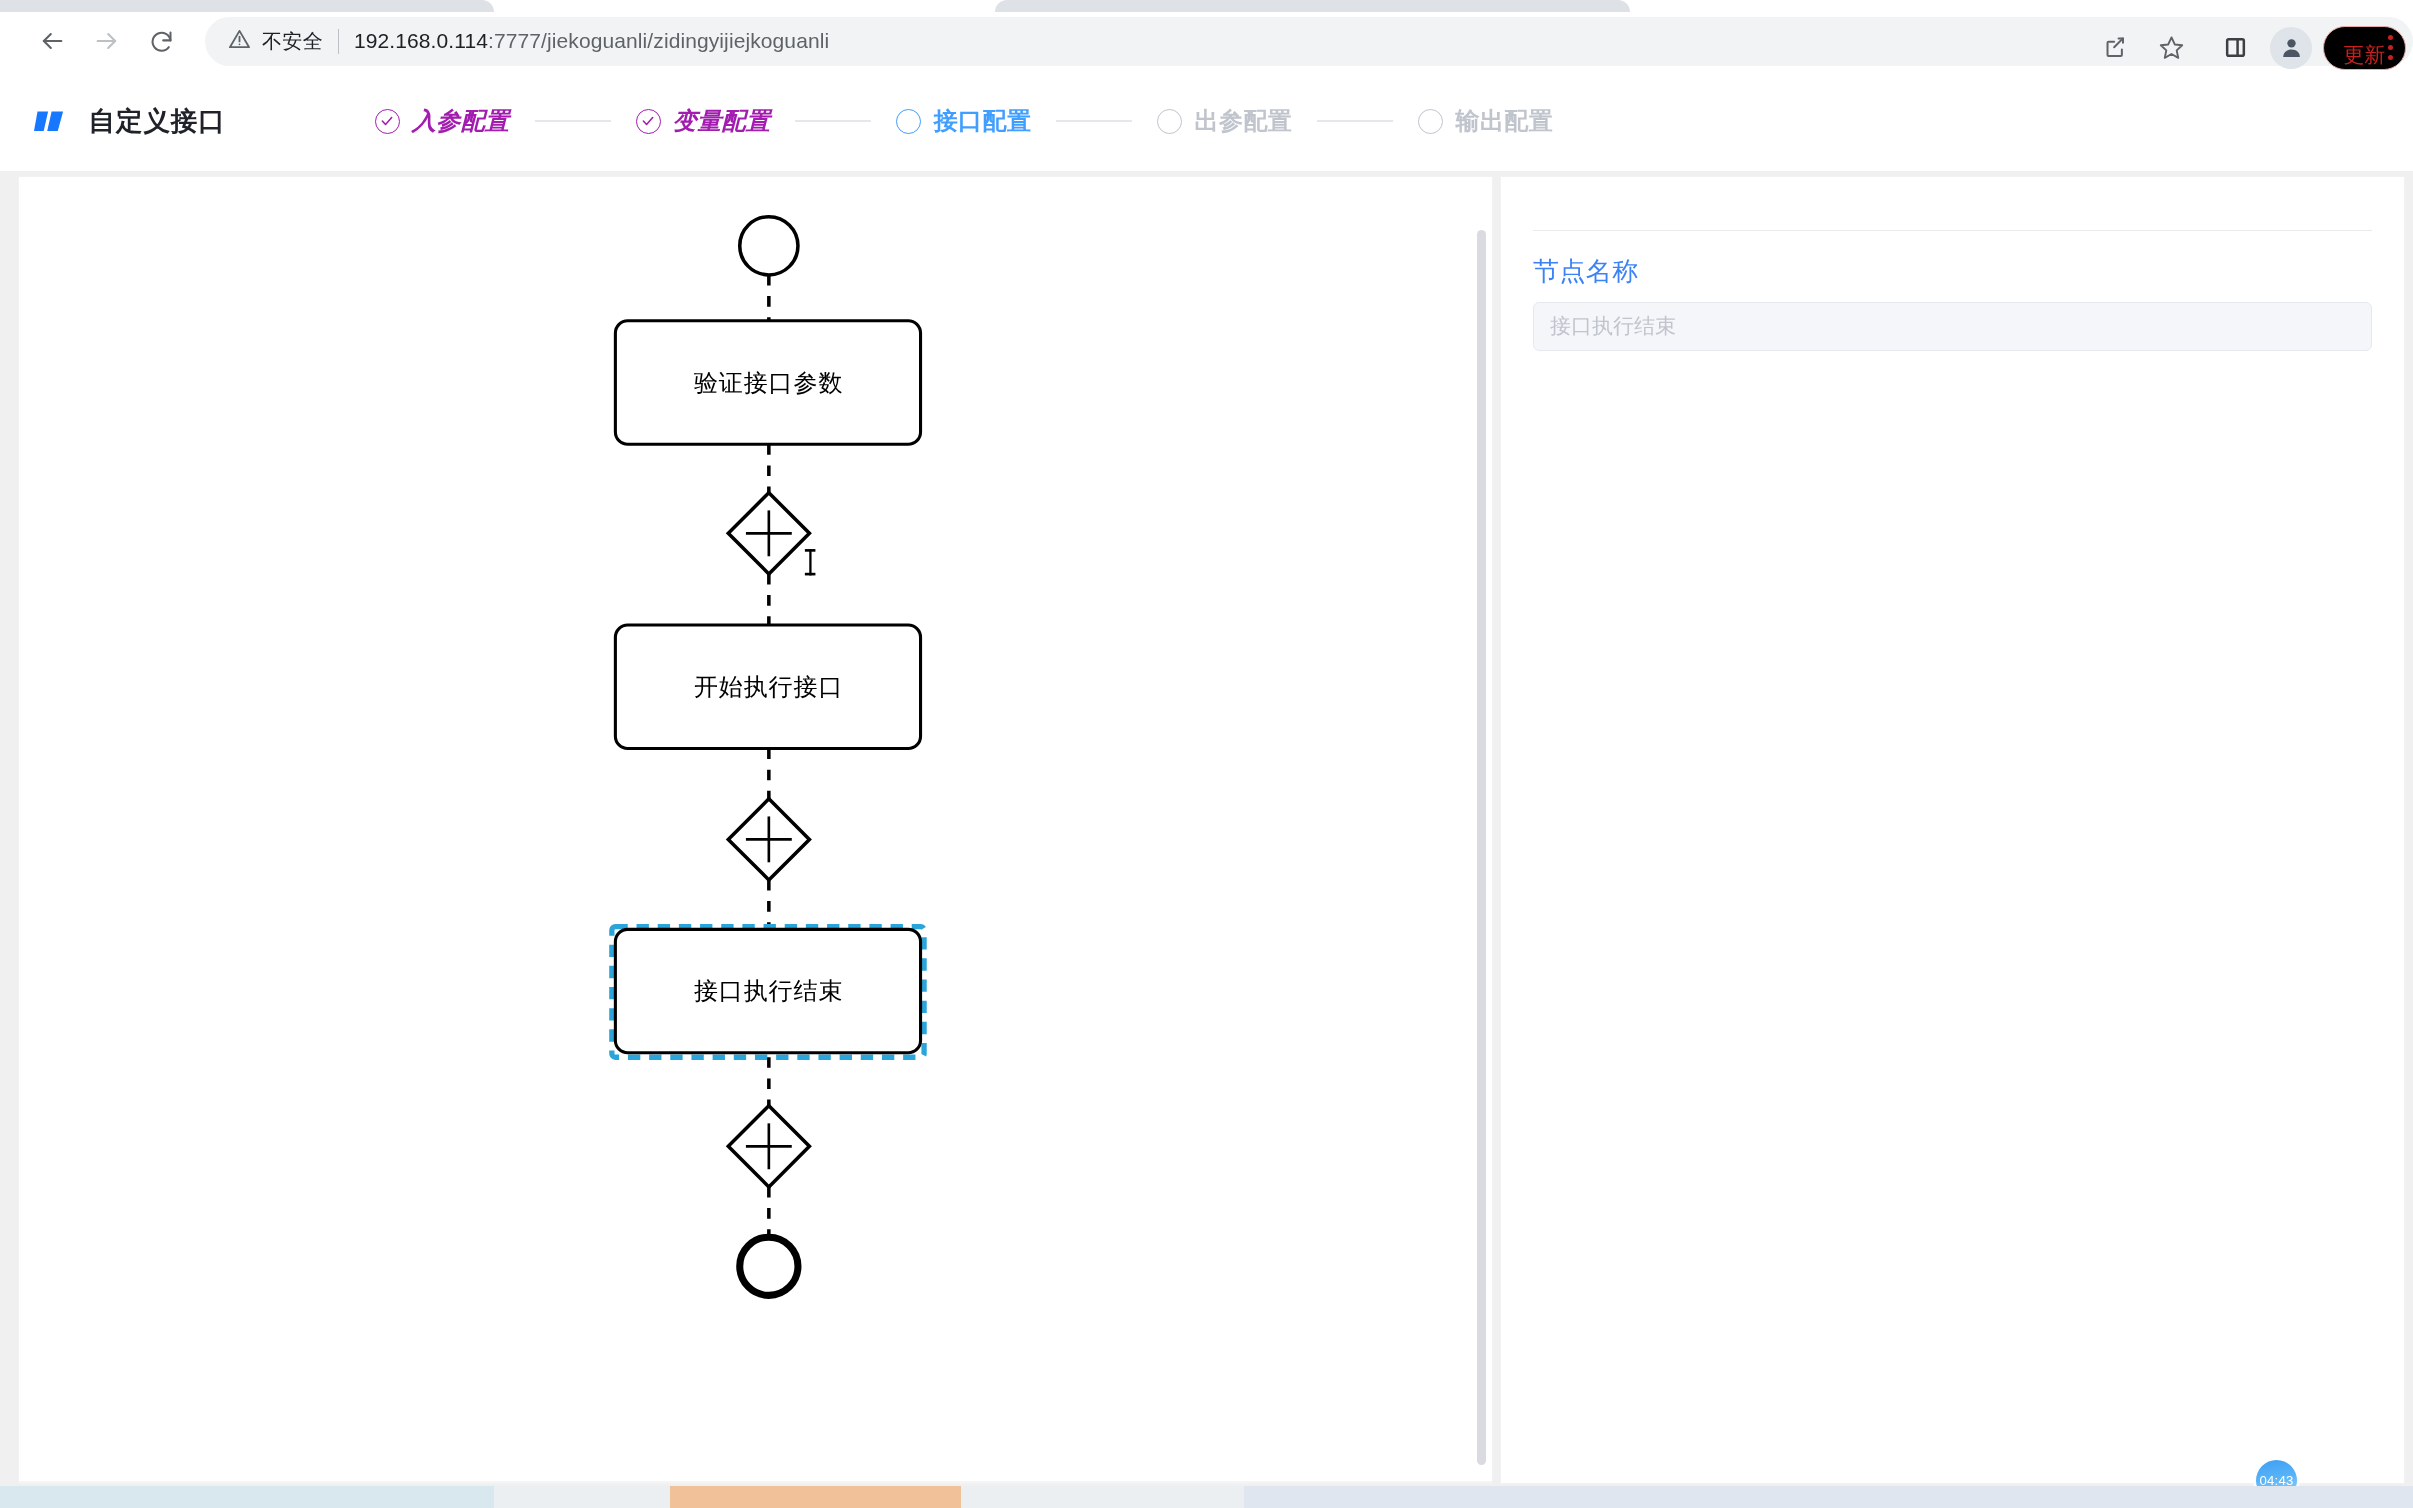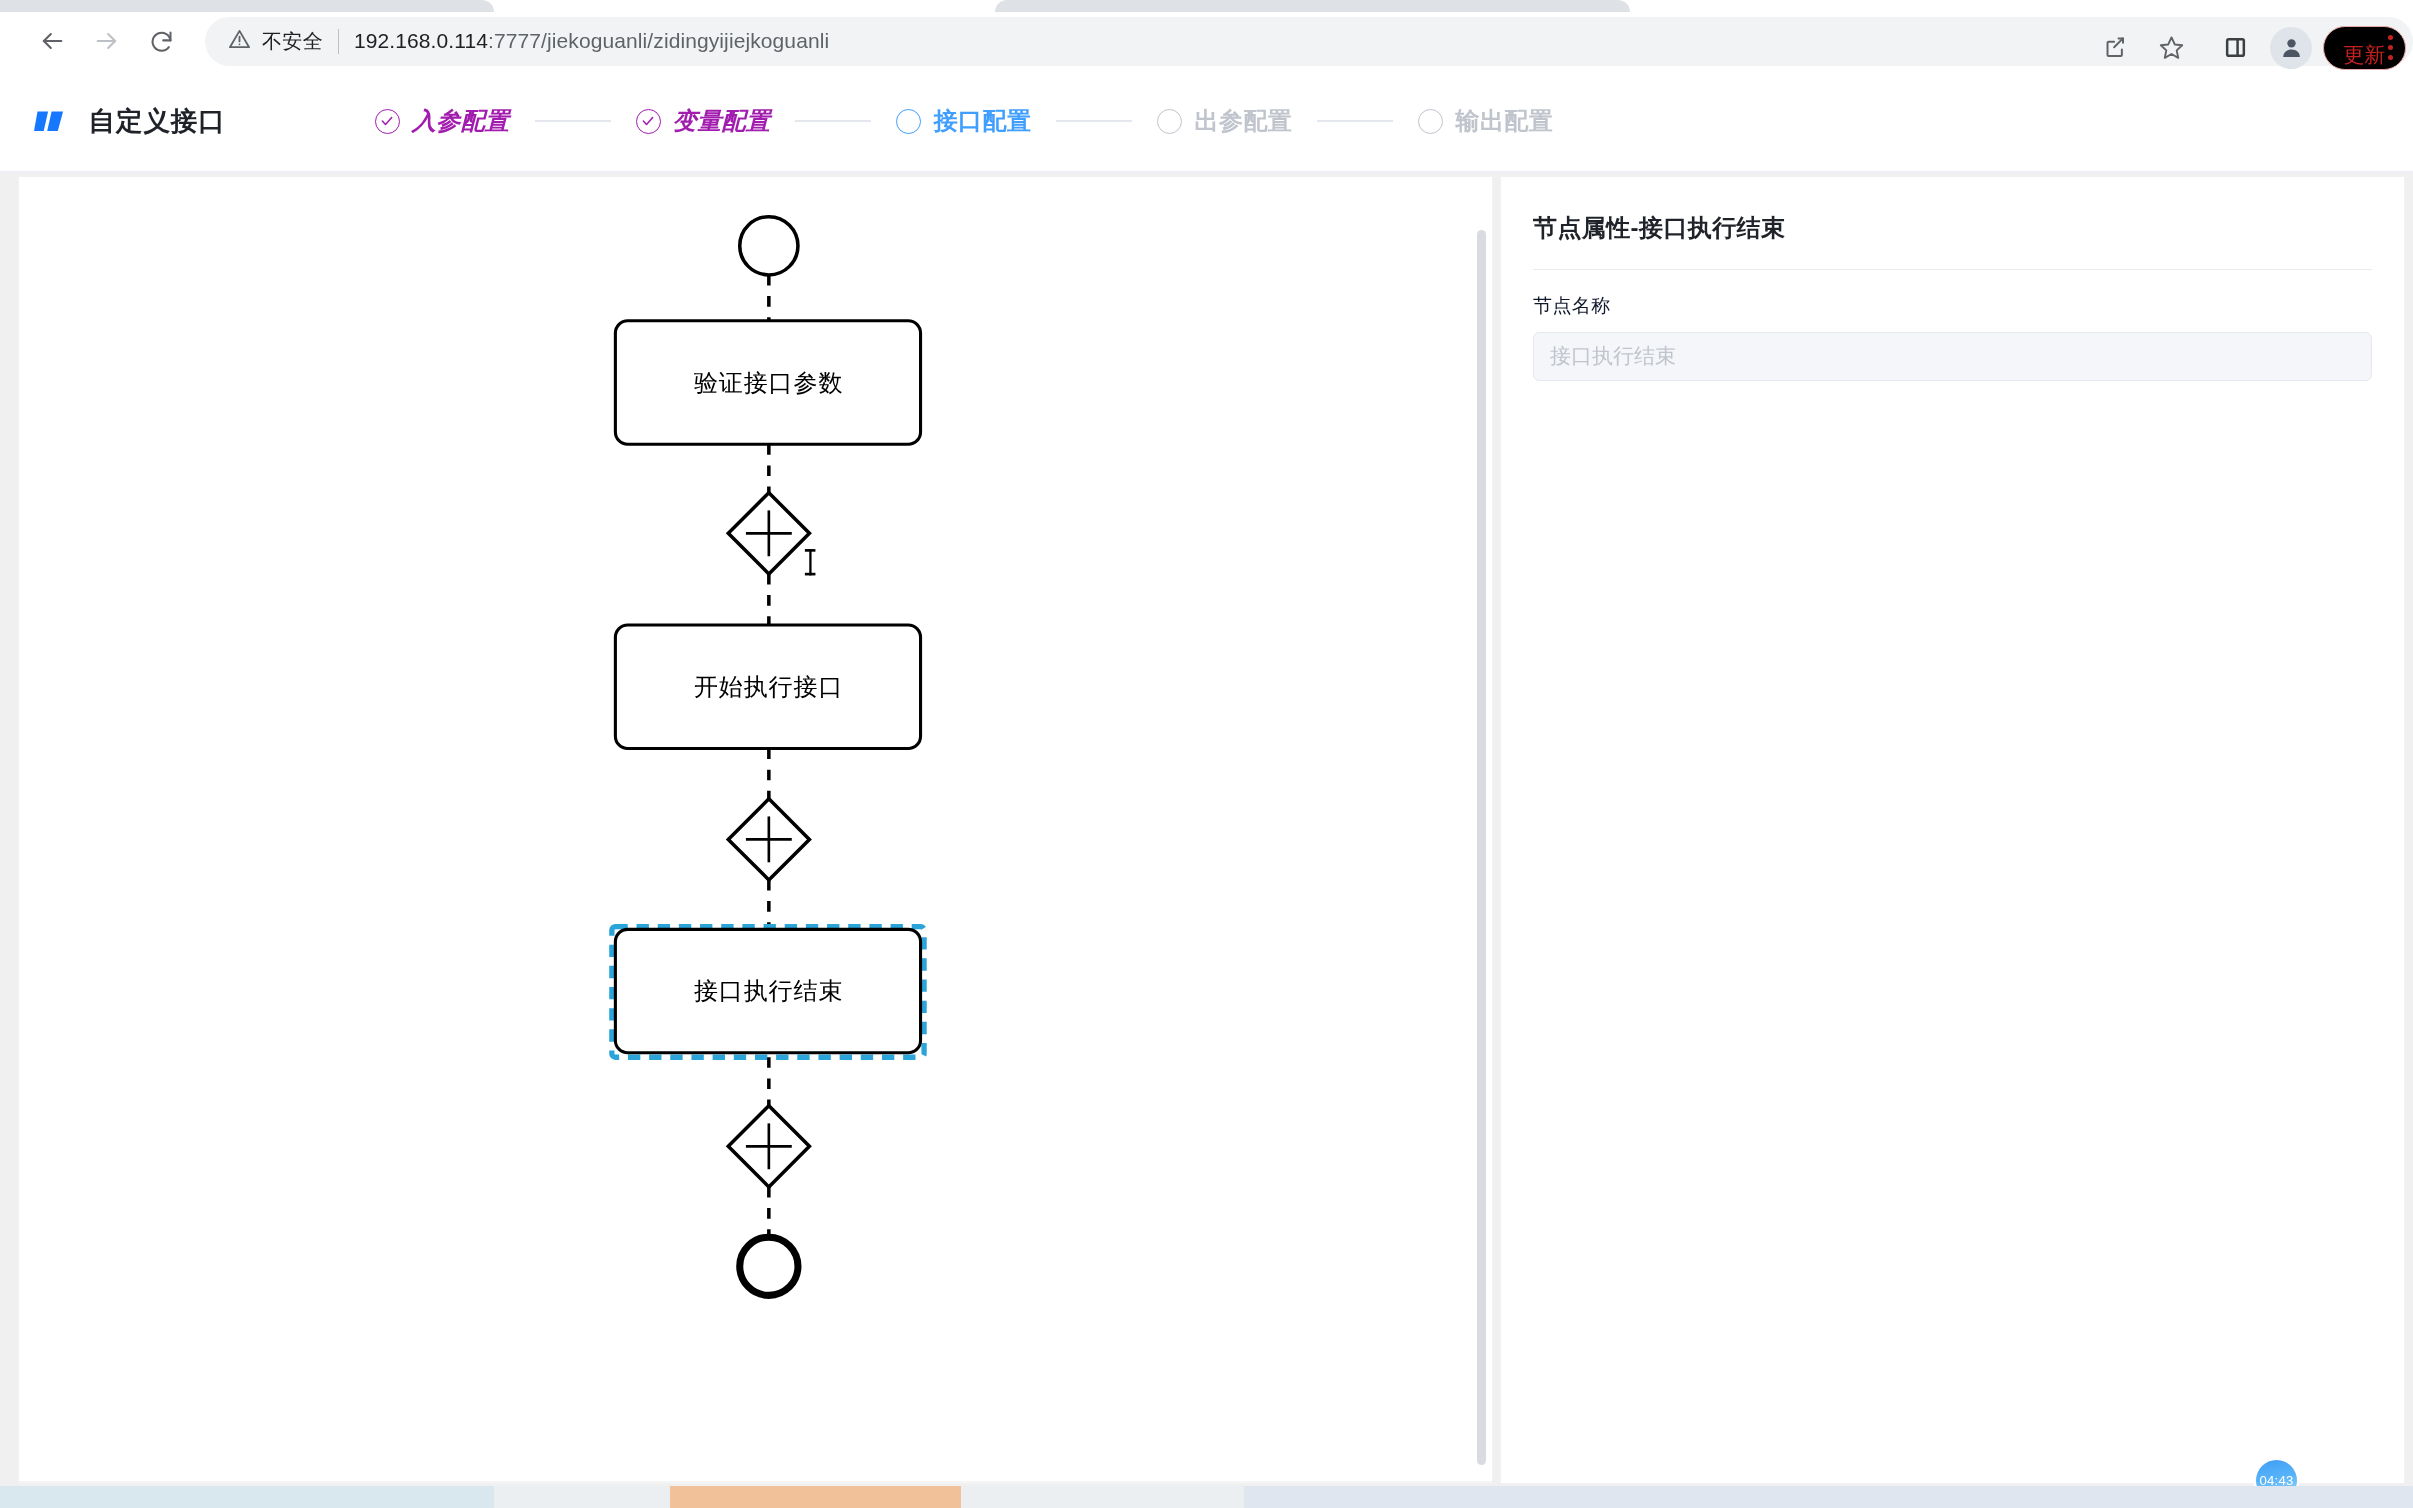--- a/index.html
+++ b/index.html
@@ -299,22 +299,22 @@
     color: #1f2329;
     letter-spacing: 0.4px;
     margin-top: 7px;
   }
   .props-divider {
     height: 0.9px;
     background: #e8eaec;
     margin: 25px 0 23px 0;
   }
   .field-label {
-    font-size: 19px;
-    color: #0f172a;
+    font-size: 26px;
+    color: #3b82f6;
     letter-spacing: 0.4px;
     margin-bottom: 12.3px;
   }
   .text-input {
     width: 100%;
     height: 49px;
     background: #f5f6fa;
     border: 0.9px solid #e6e8f0;
     border-radius: 6.2px;
     padding: 0 16px;
@@ -572,21 +572,20 @@
         </svg>
       </span>
 
       <div class="canvas-vscroll"></div>
       <div class="canvas-hscroll"></div>
     </div>
   </div>
 
   <div id="props-panel">
 
-    <div class="props-title">节点属性-接口执行结束</div>
     <div class="props-divider"></div>
 
     <div class="field-block">
       <div class="field-label">节点名称</div>
       <input class="text-input" type="text" placeholder="接口执行结束" style="">
     </div>
 
 
   </div>
 

